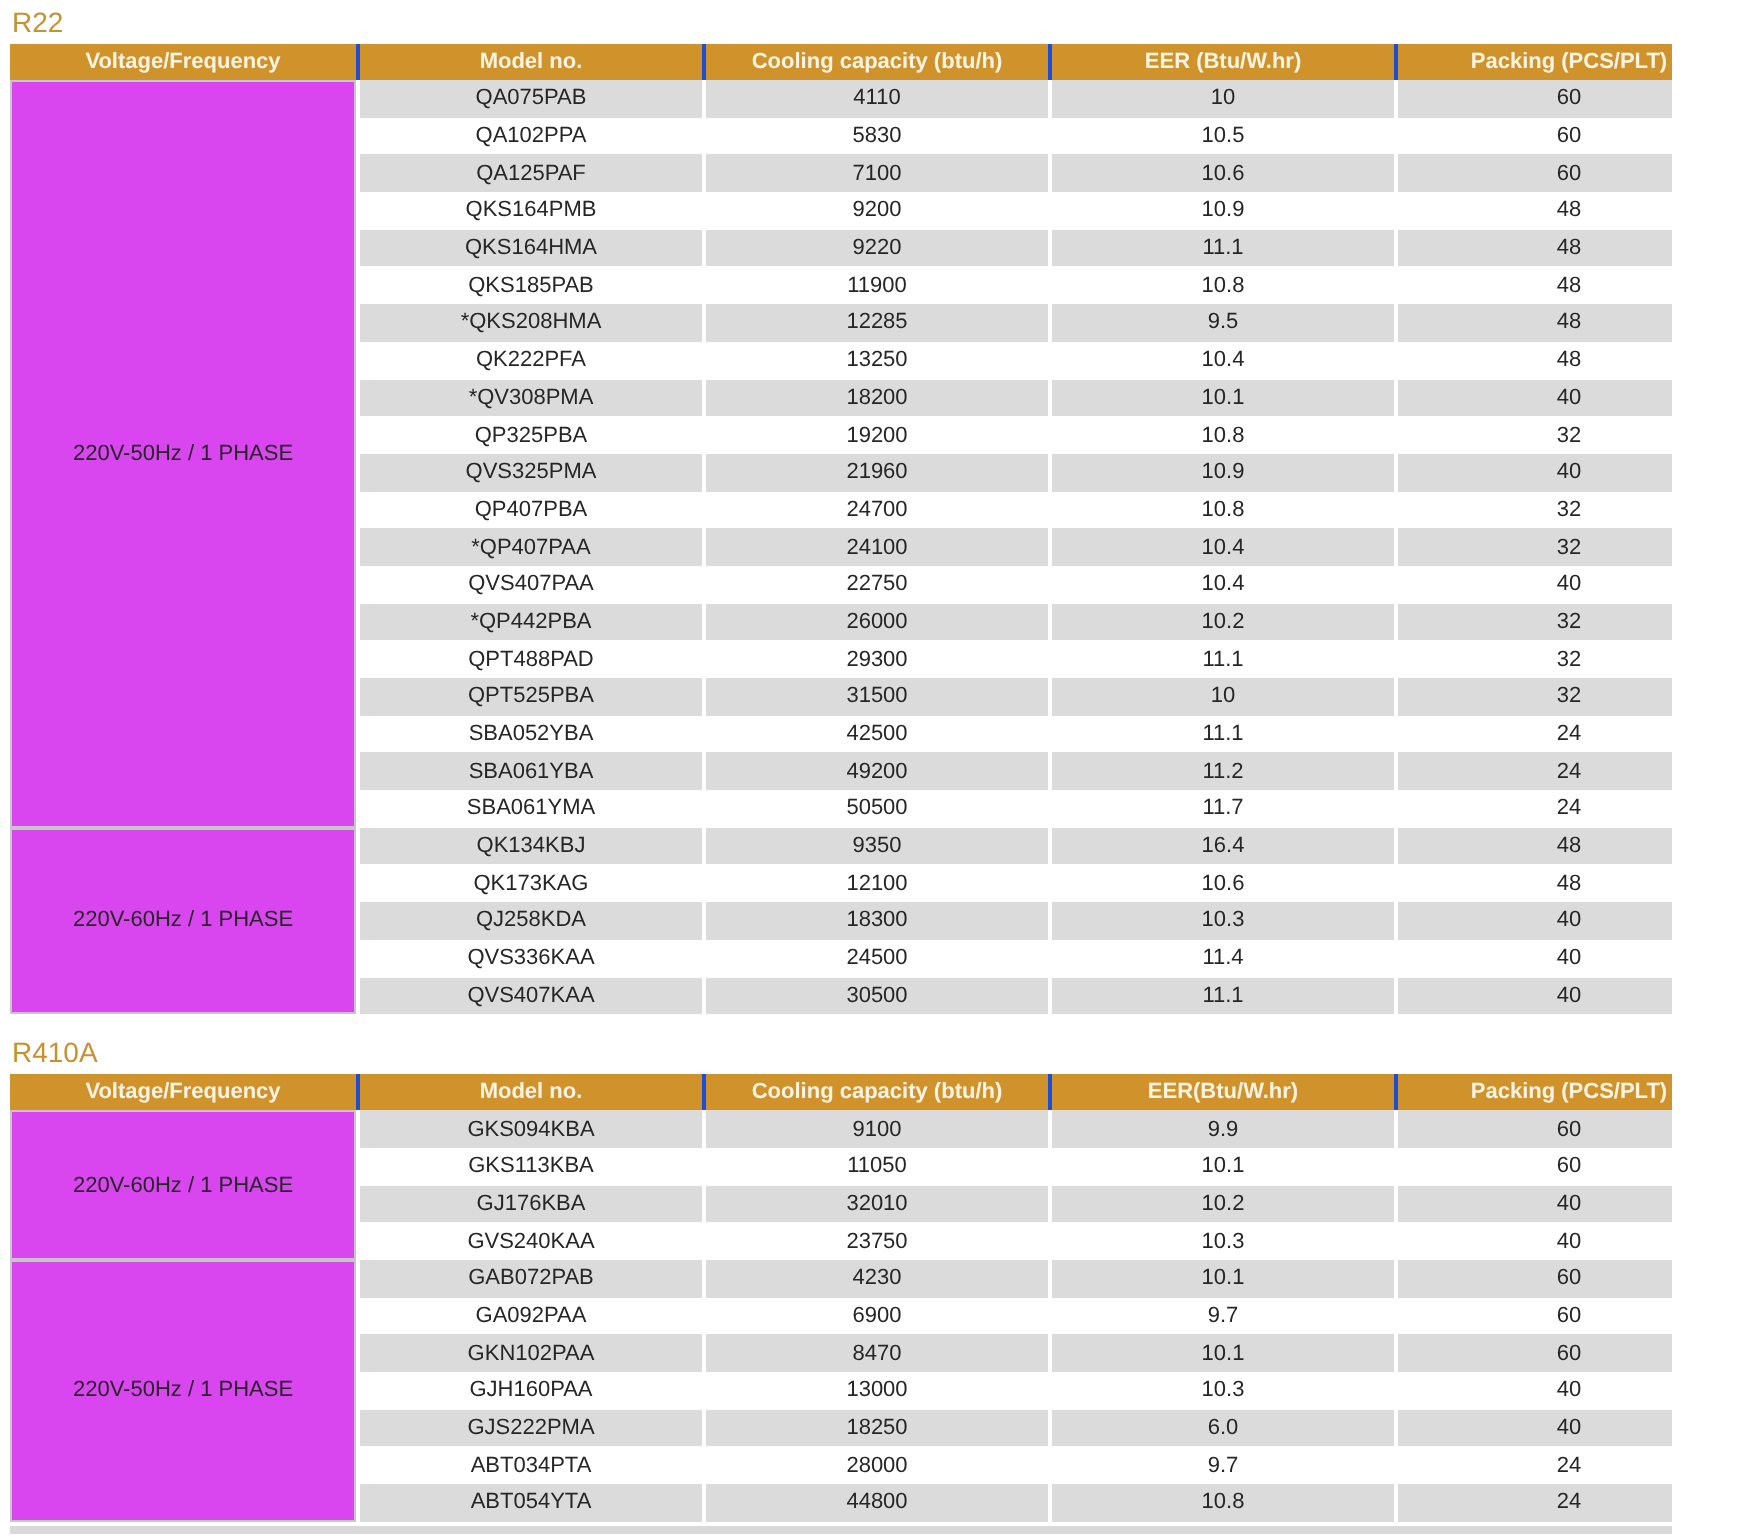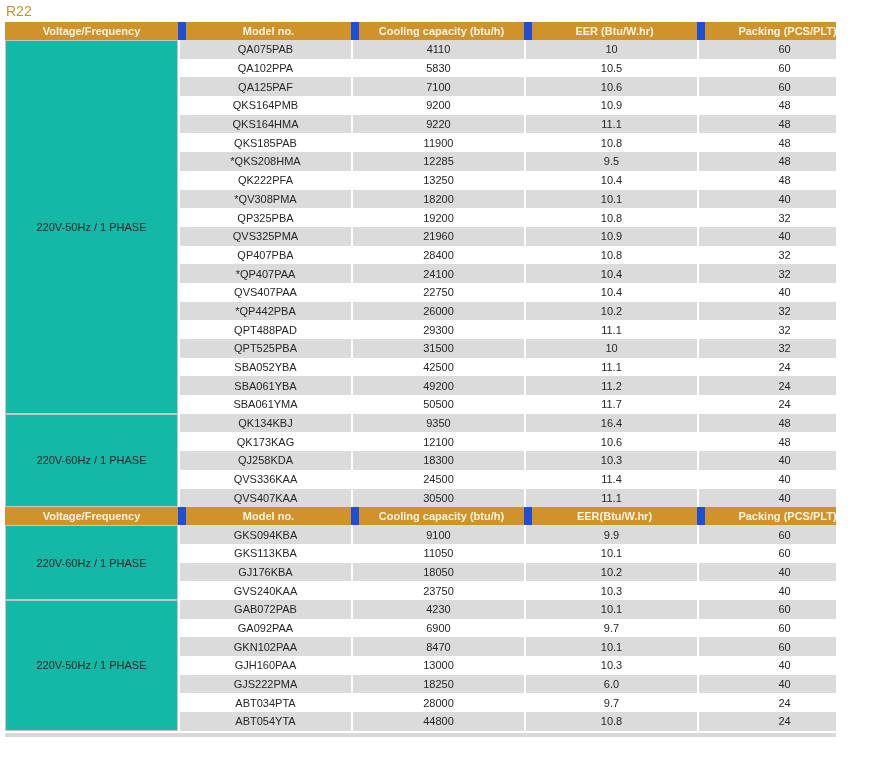--- a/index.html
+++ b/index.html
@@ -43,39 +43,39 @@
   table.spec-table col { width: 20%; }
   table.spec-table th {
     height: 18px;
     background: var(--accent);
     color: var(--header-text);
     font-size: 11px;
     font-weight: bold;
     text-align: center;
     vertical-align: middle;
     padding: 0 2px;
-    border-left: 8px solid #1d4ed8;
+    border-left: 2px solid #1d4ed8;
     white-space: nowrap;
     overflow: hidden;
   }
   table.spec-table th:first-child { border-left: none; }
   table.spec-table tr.data-row { height: 18.7px; }
   table.spec-table td.data {
     font-size: 11px;
     text-align: center;
     vertical-align: middle;
     padding: 0 2px;
     border-left: 2px solid #ffffff;
     white-space: nowrap;
     overflow: hidden;
   }
   table.spec-table tr.odd td.data { background: var(--stripe); }
   table.spec-table tr.even td.data { background: #ffffff; }
   table.spec-table td.voltage {
-    background: #14b8a6;
+    background: #d946ef;
     border: 1px solid var(--cell-border);
     font-size: 11px;
     text-align: center;
     vertical-align: middle;
     padding: 0 2px;
   }
   .bottom-rule {
     width: 865px;
     height: 4px;
     margin-top: 2px;
@@ -169,21 +169,21 @@
             <td class="data">32</td>
           </tr>
           <tr class="data-row odd">
             <td class="data">QVS325PMA</td>
             <td class="data">21960</td>
             <td class="data">10.9</td>
             <td class="data">40</td>
           </tr>
           <tr class="data-row even">
             <td class="data">QP407PBA</td>
-            <td class="data">28400</td>
+            <td class="data">24700</td>
             <td class="data">10.8</td>
             <td class="data">32</td>
           </tr>
           <tr class="data-row odd">
             <td class="data">*QP407PAA</td>
             <td class="data">24100</td>
             <td class="data">10.4</td>
             <td class="data">32</td>
           </tr>
           <tr class="data-row even">
@@ -257,20 +257,21 @@
             <td class="data">QVS407KAA</td>
             <td class="data">30500</td>
             <td class="data">11.1</td>
             <td class="data">40</td>
           </tr>
         </tbody>
       </table>
   </section>
 
   <section class="spec-section">
+    <h2 class="section-title">R410A</h2>
     <table class="spec-table">
         <colgroup>
           <col>
           <col>
           <col>
           <col>
           <col>
         </colgroup>
         <thead>
           <tr>
@@ -290,21 +291,21 @@
             <td class="data">60</td>
           </tr>
           <tr class="data-row even">
             <td class="data">GKS113KBA</td>
             <td class="data">11050</td>
             <td class="data">10.1</td>
             <td class="data">60</td>
           </tr>
           <tr class="data-row odd">
             <td class="data">GJ176KBA</td>
-            <td class="data">18050</td>
+            <td class="data">32010</td>
             <td class="data">10.2</td>
             <td class="data">40</td>
           </tr>
           <tr class="data-row even">
             <td class="data">GVS240KAA</td>
             <td class="data">23750</td>
             <td class="data">10.3</td>
             <td class="data">40</td>
           </tr>
           <tr class="data-row odd">

